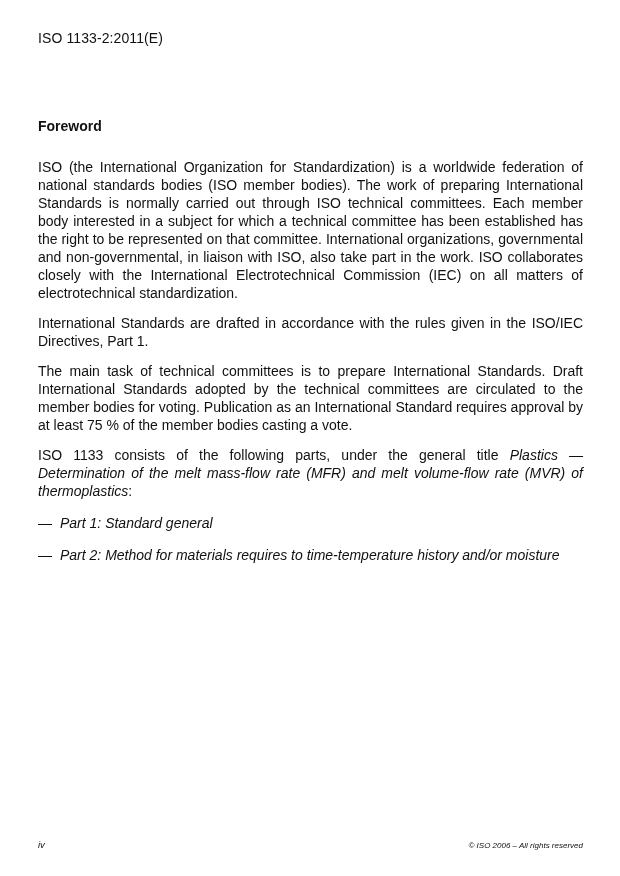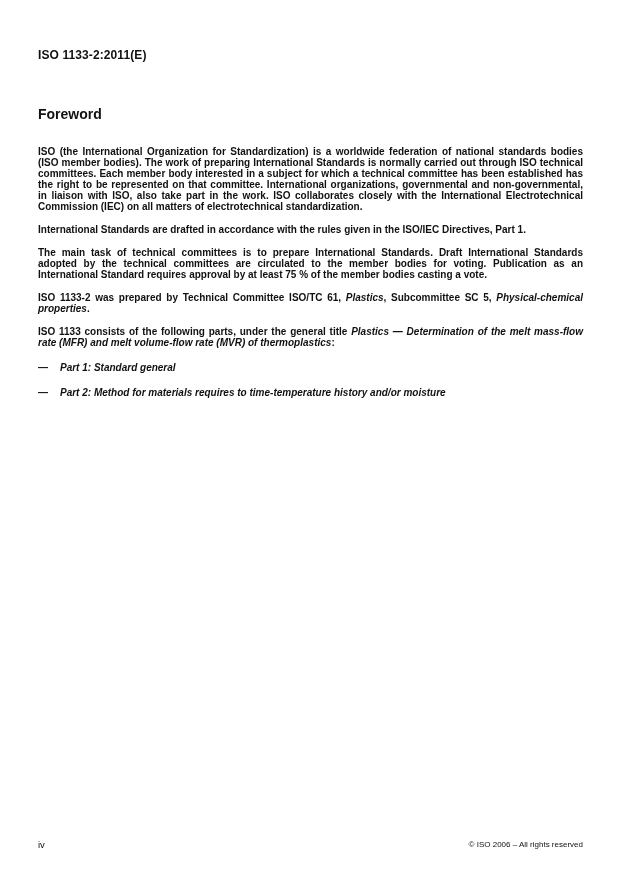--- a/index.html
+++ b/index.html
@@ -12,35 +12,33 @@
     color: #111111;
     overflow: hidden;
   }
   .page {
     position: absolute;
     inset: 0;
     padding: 30px 37px 0 38px;
     background: #ffffff;
   }
   .doc-header {
-    font-size: 12px;
-    font-weight: bold;
+    font-size: 14px;
+    font-weight: normal;
     letter-spacing: 0.1px;
-    margin-top: 18px;
   }
   .doc-title {
     font-size: 14px;
     font-weight: bold;
-    margin-top: 44px;
+    margin-top: 72px;
   }
   .body-content {
     margin-top: 24px;
-    font-size: 10px;
-    line-height: 11px;
-    font-weight: bold;
+    font-size: 14px;
+    line-height: 18px;
   }
   .para {
     text-align: justify;
     margin-bottom: 12px;
   }
   .list-item {
     position: relative;
     padding-left: 22px;
     margin-top: 14px;
     margin-bottom: 14px;
@@ -52,38 +50,38 @@
     font-style: normal;
   }
   .it { font-style: italic; }
   .doc-footer {
     position: absolute;
     left: 38px;
     right: 37px;
     bottom: 26px;
     display: flex;
     justify-content: space-between;
-    align-items: center;
+    align-items: flex-end;
+    font-style: italic;
   }
   .page-num { font-size: 9.5px; }
   .copyright { font-size: 8px; }
 </style>
 </head>
 <body>
 
 <div class="page">
   <div class="doc-header">ISO 1133-2:2011(E)</div>
 
   <h1 class="doc-title">Foreword</h1>
 
   <div class="body-content">
       <p class="para"><span>ISO (the International Organization for Standardization) is a worldwide federation of national standards bodies (ISO member bodies). The work of preparing International Standards is normally carried out through ISO technical committees. Each member body interested in a subject for which a technical committee has been established has the right to be represented on that committee. International organizations, governmental and non-governmental, in liaison with ISO, also take part in the work. ISO collaborates closely with the International Electrotechnical Commission (IEC) on all matters of electrotechnical standardization.</span></p>
       <p class="para"><span>International Standards are drafted in accordance with the rules given in the ISO/IEC Directives, Part 1.</span></p>
       <p class="para"><span>The main task of technical committees is to prepare International Standards. Draft International Standards adopted by the technical committees are circulated to the member bodies for voting. Publication as an International Standard requires approval by at least 75 % of the member bodies casting a vote.</span></p>
-      <p class="para"><span>ISO 1133-2 was prepared by Technical Committee ISO/TC 61, </span><span class="it">Plastics</span><span>, Subcommittee SC 5, </span><span class="it">Physical-chemical properties</span><span>.</span></p>
       <p class="para"><span>ISO 1133 consists of the following parts, under the general title </span><span class="it">Plastics — Determination of the melt mass-flow rate (MFR) and melt volume-flow rate (MVR) of thermoplastics</span><span>:</span></p>
       <p class="list-item"><span class="dash">—</span><span class="it">Part 1: Standard general</span></p>
       <p class="list-item"><span class="dash">—</span><span class="it">Part 2: Method for materials requires to time-temperature history and/or moisture</span></p>
     </div>
 
   <div class="doc-footer">
     <span class="page-num">iv</span>
     <span class="copyright">© ISO 2006 – All rights reserved</span>
   </div>
 </div>

